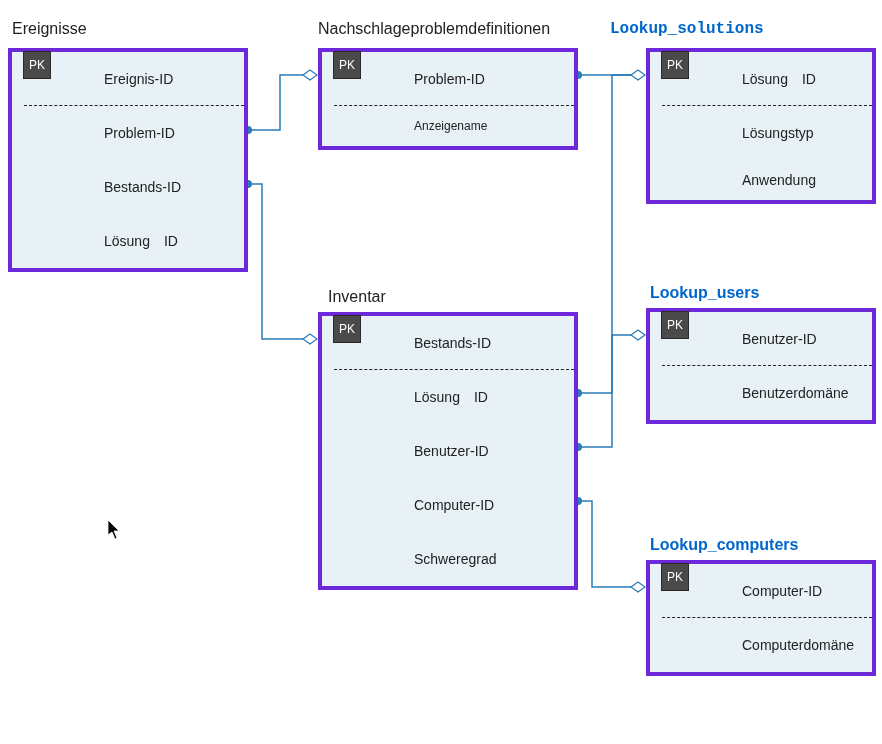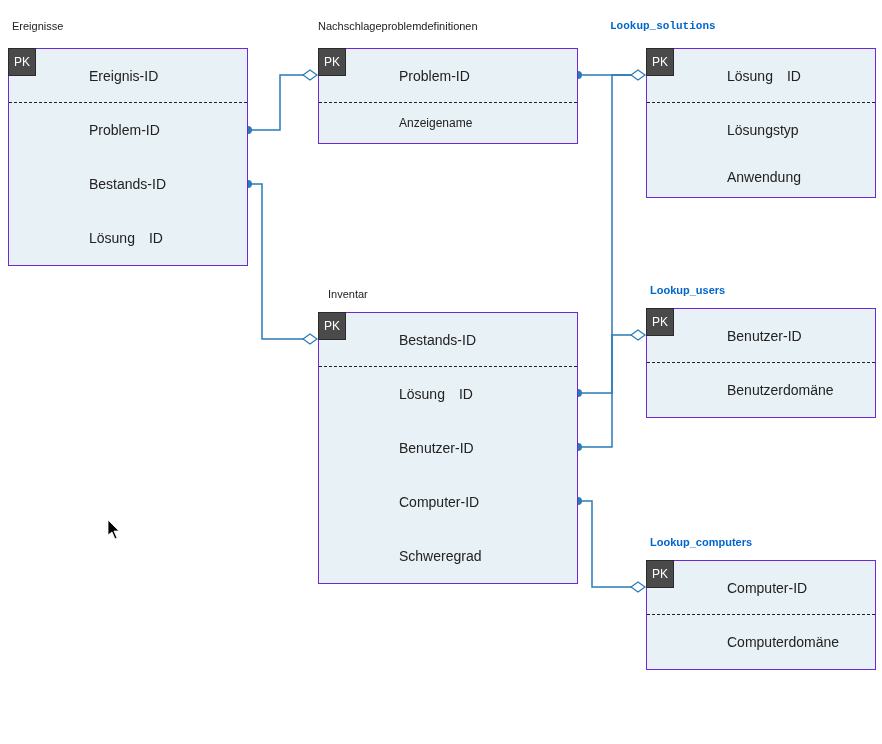--- a/index.html
+++ b/index.html
@@ -6,26 +6,27 @@
   body {
     font-family: "Segoe UI", Arial, sans-serif;
     background: #ffffff;
     width: 882px;
     height: 744px;
     position: relative;
     overflow: hidden;
   }
   .entity {
     position: absolute;
-    border: 1px solid #6d28d9;
+    border: 4px solid #6d28d9;
     background: #e8f1f5;
+    padding-left: 12px;
   }
   .entity-title {
     position: absolute;
-    font-size: 11px;
+    font-size: 16px;
     color: #222;
     white-space: nowrap;
   }
   .entity-title.link {
     color: #0066cc;
     font-weight: 600;
   }
   .row {
     position: relative;
     display: flex;

